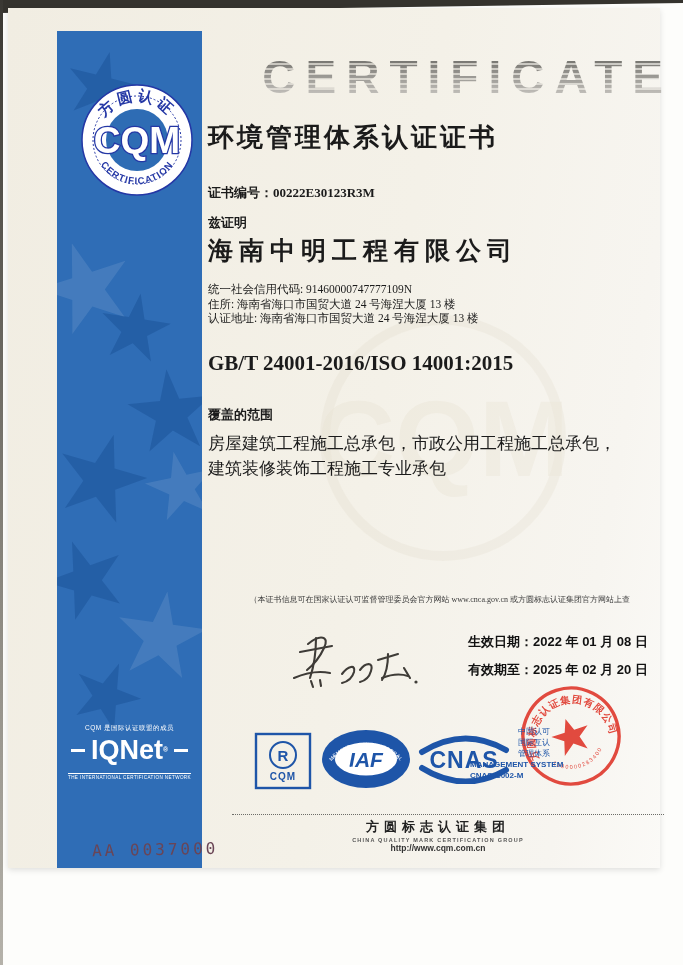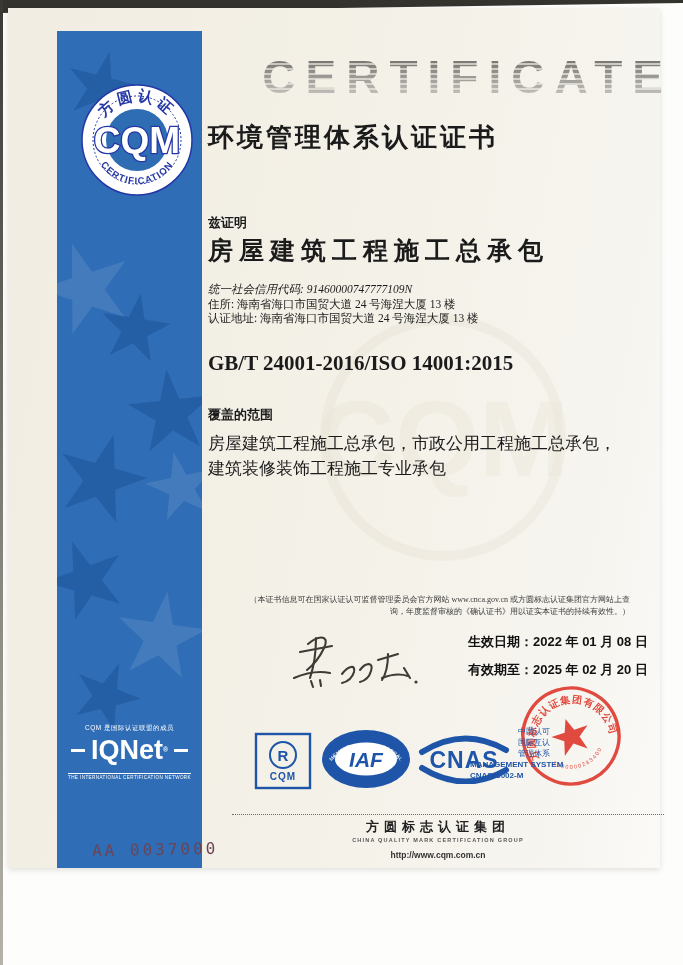--- a/index.html
+++ b/index.html
@@ -36,21 +36,21 @@
 
   
   #center-wm { left:290px; top:290px; width:290px; height:280px; opacity:.5; }
 
   
   .col { left:200px; width:445px; text-align:left; color:#1b1b1b; }
   #title       { top:112px; font-size:26px; font-weight:700; letter-spacing:3px; }
   #cert-no     { top:176px; font-size:13px; font-weight:700; font-family:"Liberation Serif", serif; }
   #certify     { top:206px; font-size:13px; font-weight:600; }
   #company     { top:226px; font-size:25px; font-weight:600; letter-spacing:6px; font-family:"Liberation Serif", serif; }
-  #credit-code { top:274px; font-size:11.5px; font-family:"Liberation Serif", serif;font-style:italic; }
+  #credit-code { top:274px; font-size:11.5px; font-family:"Liberation Serif", serif; }
   #addr1       { top:289px; font-size:11.5px; font-family:"Liberation Serif", serif; }
   #addr2       { top:303px; font-size:11.5px; font-family:"Liberation Serif", serif; }
   #conform     { top:326px; font-size:13px; font-weight:700; }
   #standard    { top:343px; font-size:21px; font-weight:700; font-family:"Liberation Serif", serif; }
   #scope-label { top:398px; font-size:13px; font-weight:700; }
   #scope1      { top:424px; font-size:17px; font-family:"Liberation Serif", serif; }
   #scope2      { top:449px; font-size:17px; font-family:"Liberation Serif", serif; }
   #fine-print  { top:586px; left:222px; width:400px; text-align:right; font-size:8px; line-height:12px; color:#3a3a3a; font-family:"Liberation Serif", serif; }
 
   
@@ -82,21 +82,21 @@
 
   #serial { left:84px; top:832px; font-size:16px; letter-spacing:3px; color:#6a4556;
             font-family:"DejaVu Sans Mono", monospace; transform:rotate(-1.2deg); }
 
   
   #divider { left:224px; top:806px; width:432px; border-top:1.5px dotted #6d6d68; }
   #footer { left:215px; top:810px; width:430px; text-align:center; color:#222; }
   #footer .grp-cn { font-size:13px; font-weight:700; letter-spacing:5px; }
   #footer .grp-en { font-size:5.5px; font-weight:700; letter-spacing:1.2px; color:#555; margin-top:1px; }
   #footer .addr { font-size:8.5px; margin-top:5px; white-space:nowrap; }
-  #footer .url { font-size:8.5px; font-weight:700; margin-top:7px; color:#333; }
+  #footer .url { font-size:8.5px; font-weight:700; margin-top:0; color:#333; }
 
   svg text { font-family:"Liberation Sans", sans-serif; }
 </style>
 </head>
 <body>
 
 <div id="scene">
 
   <div class="abs" id="scan-top"></div>
   <div class="abs" id="scan-left"></div>
@@ -134,35 +134,37 @@
 
     <svg class="abs" id="center-wm" viewBox="0 0 290 280">
       <circle cx="145" cy="140" r="118" fill="none" stroke="#d8cfba" stroke-width="10" opacity=".35"></circle>
       <text x="145" y="178" text-anchor="middle" font-size="108" font-weight="900" fill="#ddd4bf" opacity=".4">CQM</text>
     </svg>
 
     <div class="abs" id="cert-wm">CERTIFICATE</div>
 
     <div class="abs col" id="title">环境管理体系认证证书</div>
 
+    <div class="abs col" id="cert-no">
+      <span>证书编号：</span><span>00222E30123R3M</span>
+    </div>
 
     <div class="abs col" id="certify">兹证明</div>
-    <div class="abs col" id="company">房屋建筑工程施工总承包</div>
+    <div class="abs col" id="company">海南中明工程有限公司</div>
     <div class="abs col" id="credit-code">统一社会信用代码: 91460000747777109N</div>
     <div class="abs col" id="addr1">住所: 海南省海口市国贸大道 24 号海涅大厦 13 楼</div>
     <div class="abs col" id="addr2">认证地址: 海南省海口市国贸大道 24 号海涅大厦 13 楼</div>
 
     <div class="abs col" id="standard">GB/T 24001-2016/ISO 14001:2015</div>
     <div class="abs col" id="scope-label">覆盖的范围</div>
     <div class="abs col" id="scope1">房屋建筑工程施工总承包，市政公用工程施工总承包，</div>
     <div class="abs col" id="scope2">建筑装修装饰工程施工专业承包</div>
 
     <div class="abs" id="fine-print">
       <div>（本证书信息可在国家认证认可监督管理委员会官方网站 www.cnca.gov.cn 或方圆标志认证集团官方网站上查</div>
-      <div>询，年度监督审核的《确认证书》用以证实本证书的持续有效性。）</div>
     </div>
 
     <svg class="abs" id="signature" viewBox="0 0 135 75">
       <g fill="none" stroke="#26231f" stroke-width="2.1" stroke-linecap="round" opacity=".88">
         <path d="M22,18 C34,8 44,10 38,22 C33,33 26,40 21,44"></path>
         <path d="M14,26 L46,20"></path>
         <path d="M30,12 C30,26 28,40 24,52"></path>
         <path d="M8,52 C22,46 34,45 44,47"></path>
         <path d="M25,55 l2,6 M34,54 l1,6"></path>
         <path d="M56,48 C62,40 70,38 68,46 C66,53 60,56 56,57"></path>

